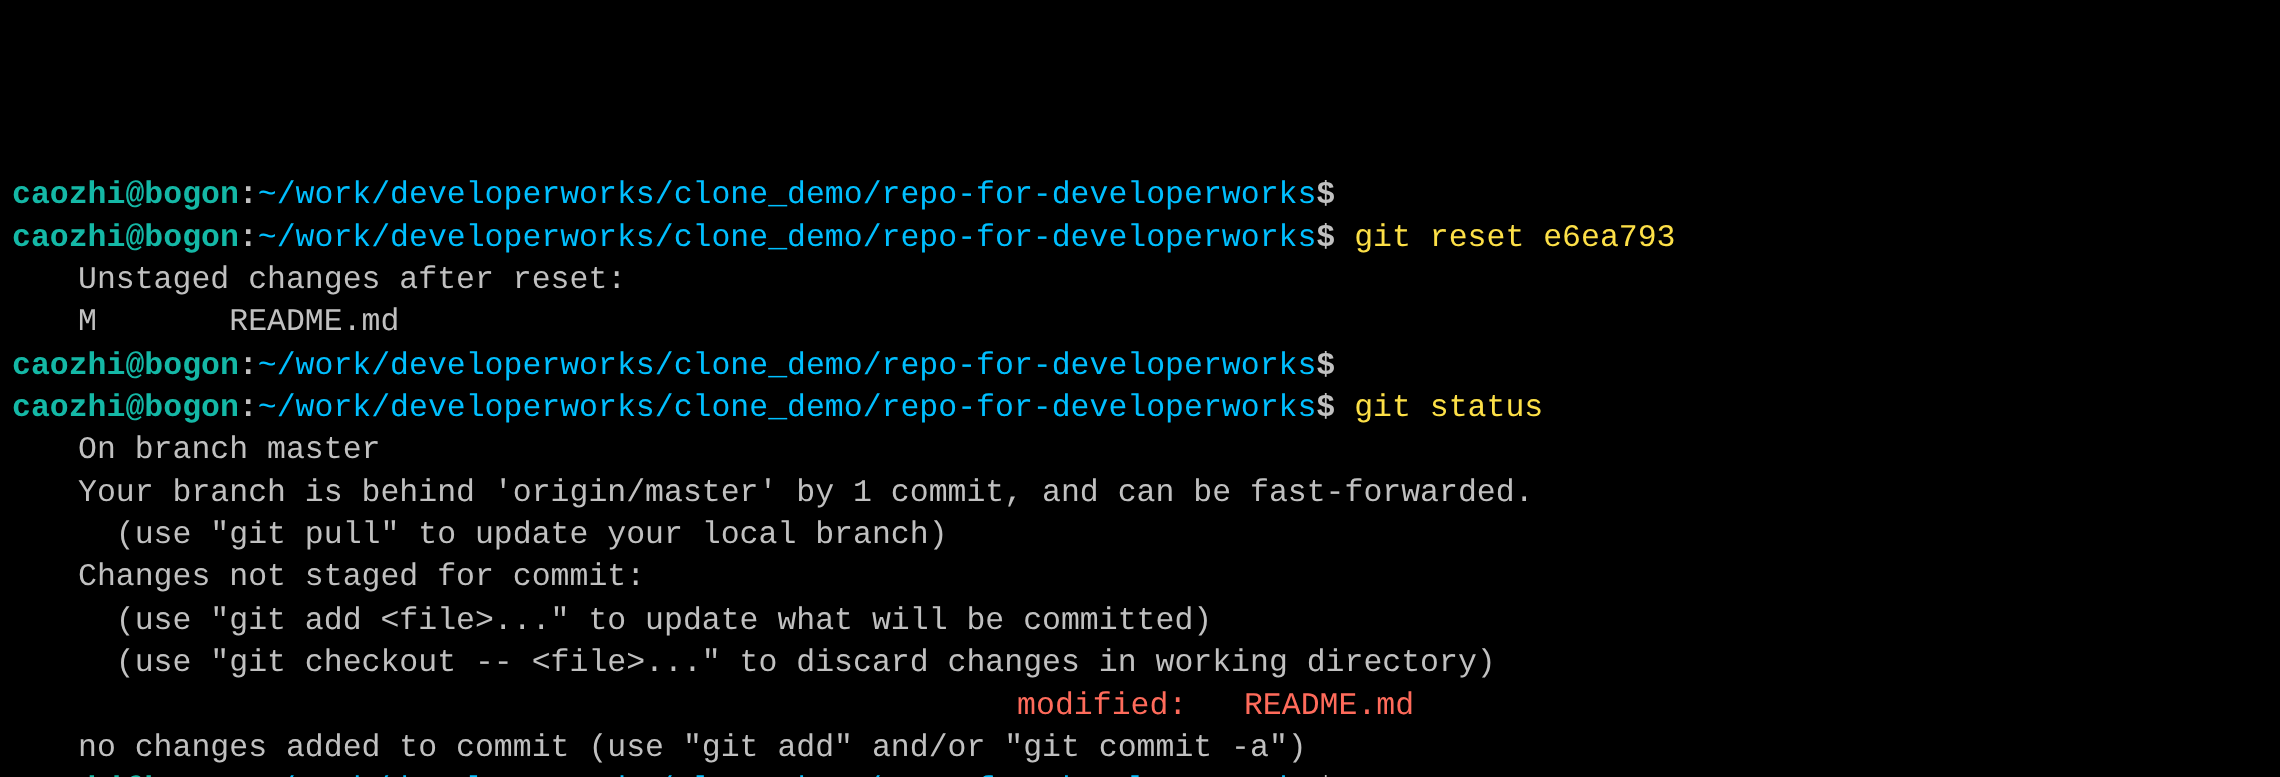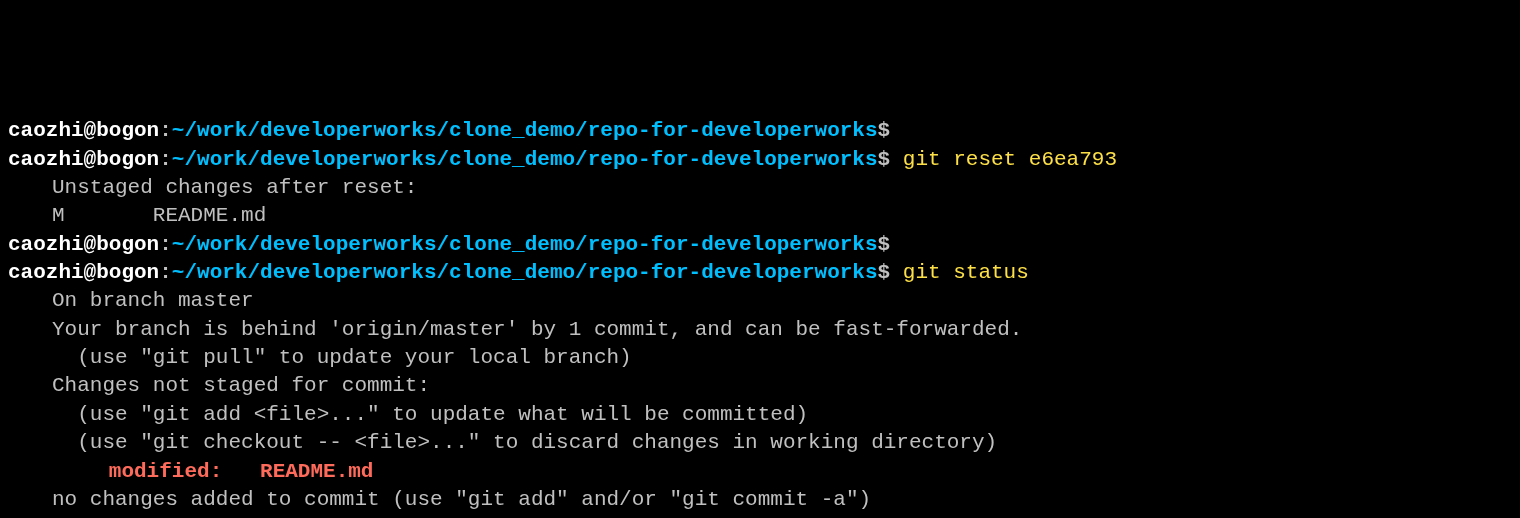--- a/index.html
+++ b/index.html
@@ -14,47 +14,48 @@
       font-weight: bold;
       line-height: 1.35;
       color: #c0c0c0;
       padding: 4px 8px;
       white-space: pre;
       width: 1520px;
       height: 518px;
       overflow: hidden;
     }
     .prompt-user {
-      color: #ffffff;
+      color: #14b8a6;
       font-weight: bold;
     }
     .prompt-sep {
       color: #c0c0c0;
       font-weight: bold;
     }
     .prompt-path {
       color: #00bfff;
-      font-weight: bold;
+      font-weight: normal;
     }
     .prompt-dollar {
       color: #c0c0c0;
       font-weight: bold;
     }
     .command {
       color: #fde047;
       font-weight: normal;
     }
     .output {
       color: #c0c0c0;
       font-weight: normal;
       margin-left: 44px;
     }
     .modified {
       color: #ff6b5b;
-      font-weight: bold;
+      font-weight: normal;
+      text-align: center;
     }
     .line {
       display: block;
     }
   </style>
 </head>
 <body>
 
 
 

